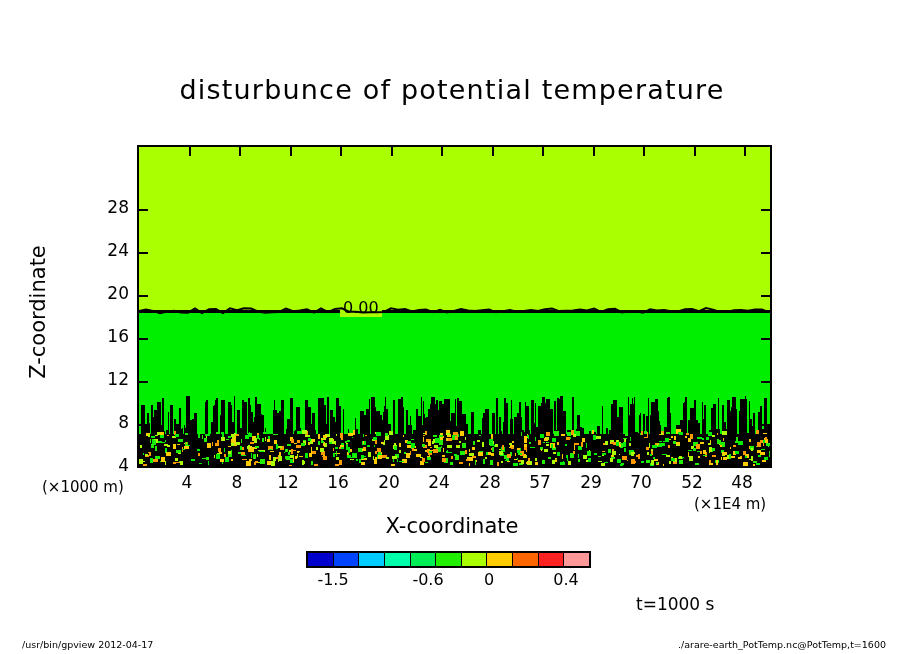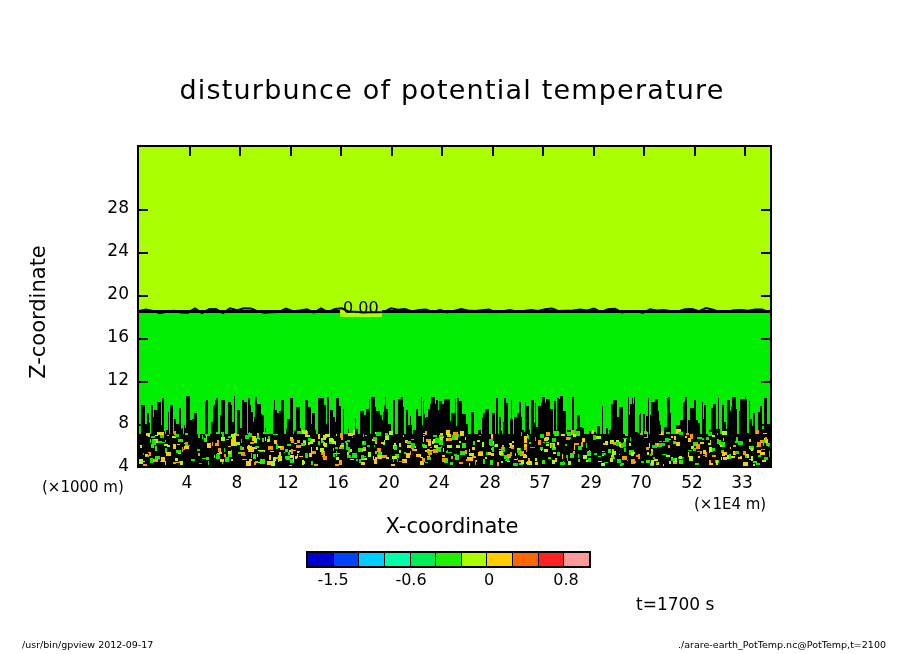--- a/index.html
+++ b/index.html
@@ -1384,21 +1384,21 @@
   <span class="xlabel-txt" style="left:100px;">8</span>
   <span class="xlabel-txt" style="left:151px;">12</span>
   <span class="xlabel-txt" style="left:201px;">16</span>
   <span class="xlabel-txt" style="left:252px;">20</span>
   <span class="xlabel-txt" style="left:302px;">24</span>
   <span class="xlabel-txt" style="left:353px;">28</span>
   <span class="xlabel-txt" style="left:403px;">57</span>
   <span class="xlabel-txt" style="left:454px;">29</span>
   <span class="xlabel-txt" style="left:504px;">70</span>
   <span class="xlabel-txt" style="left:555px;">52</span>
-  <span class="xlabel-txt" style="left:605px;">33</span>
+  <span class="xlabel-txt" style="left:605px;">48</span>
 </div>
 
 <div class="abs" id="z-unit">(×1000 m)</div>
 
 <div class="abs" id="x-unit">(×1E4 m)</div>
 
 <div class="abs" id="x-axis-name">X-coordinate</div>
 
 <div class="abs" id="colorbar-wrap">
   <div id="colorbar">
@@ -1411,22 +1411,22 @@
     <div class="cb-cell" style="background: rgb(170, 255, 0);"></div>
     <div class="cb-cell" style="background: rgb(255, 204, 0);"></div>
     <div class="cb-cell" style="background: rgb(255, 102, 0);"></div>
     <div class="cb-cell" style="background: rgb(255, 34, 34);"></div>
     <div class="cb-cell" style="background: rgb(255, 153, 153);"></div>
   </div>
 </div>
 
 <div id="colorbar-labels">
   <span class="cb-lab" style="left:27px;">-1.5</span>
-  <span class="cb-lab" style="left:105px;">-0.6</span>
+  <span class="cb-lab" style="left:122px;">-0.6</span>
   <span class="cb-lab" style="left:183px;">0</span>
-  <span class="cb-lab" style="left:260px;">0.8</span>
+  <span class="cb-lab" style="left:260px;">0.4</span>
 </div>
 
-<div class="abs" id="time-label">t=1700 s</div>
-
-<div class="abs" id="footer-left">/usr/bin/gpview  2012-09-17</div>
-
-<div class="abs" id="footer-right">./arare-earth_PotTemp.nc@PotTemp,t=2100</div>
+<div class="abs" id="time-label">t=1000 s</div>
+
+<div class="abs" id="footer-left">/usr/bin/gpview  2012-04-17</div>
+
+<div class="abs" id="footer-right">./arare-earth_PotTemp.nc@PotTemp,t=1600</div>
 
 </body></html>

